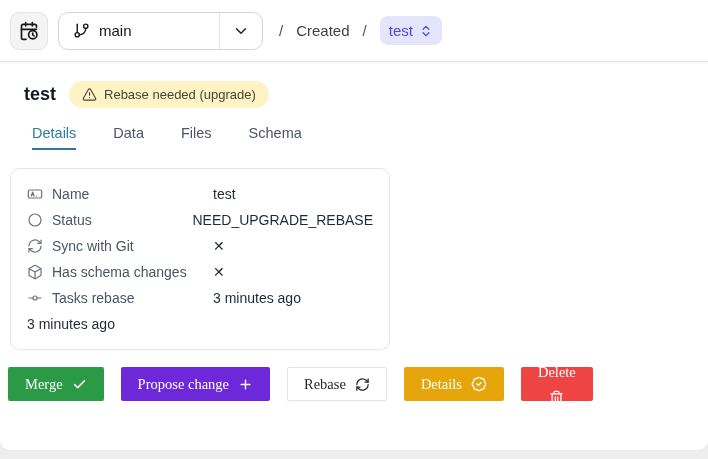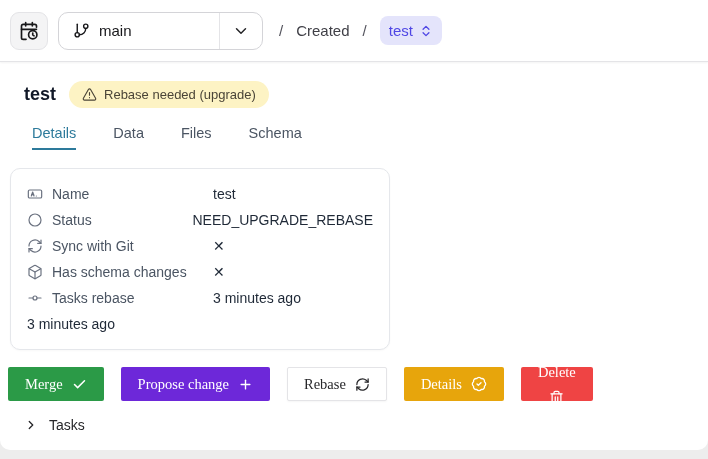--- a/index.html
+++ b/index.html
@@ -369,22 +369,14 @@
             <path d="M19 6v14a2 2 0 0 1-2 2H7a2 2 0 0 1-2-2V6"></path>
           <path d="M8 6V4a2 2 0 0 1 2-2h4a2 2 0 0 1 2 2v2"></path>
           <line x1="10" x2="10" y1="11" y2="17"></line>
             <line x1="14" x2="14" y1="11" y2="17"></line>
         </svg>
       </span>
     </button>
 
   </div>
 
-  <div class="tasks-row">
-    <span>
-      <svg width="14" height="14" viewBox="0 0 24 24" fill="none" stroke="currentColor" stroke-width="2.2" stroke-linecap="round" stroke-linejoin="round">
-          <path d="m9 18 6-6-6-6"></path>
-        </svg>
-    </span>
-    <span>Tasks</span>
-  </div>
 
 </div>
 
 </body></html>

